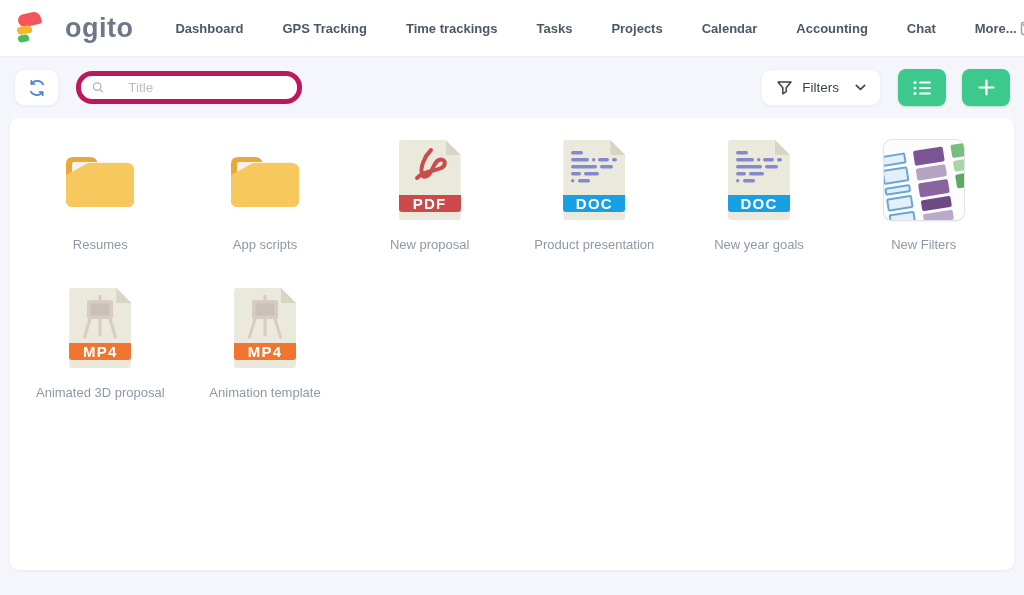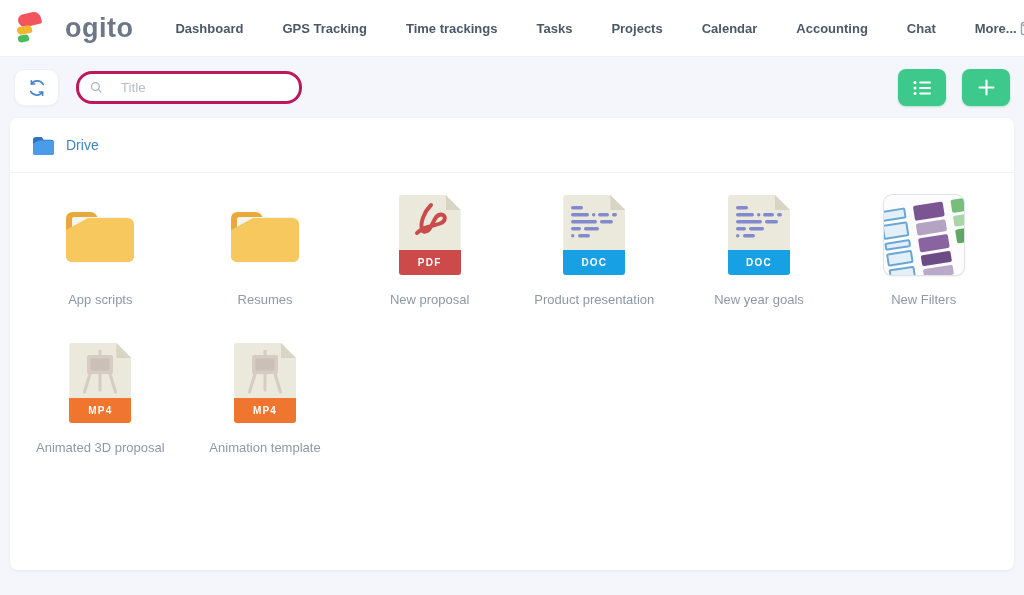--- a/index.html
+++ b/index.html
@@ -28,22 +28,22 @@
   .avatar { width:36px; height:36px; border-radius:50%; border:2px solid #2fc162;
             background:#fff; padding:1px; cursor:pointer; }
 
   
   .toolbar { display:flex; align-items:center; padding:12px 14px 0 14px; }
   .card-btn { background:#fff; border:1px solid #eef0f6; border-radius:10px;
               box-shadow:0 1px 2px rgba(25,39,80,.05); cursor:pointer;
               display:flex; align-items:center; justify-content:center; }
   .refresh-btn { width:45px; height:37px; }
   .search-wrap { margin-left:17px; width:226px; height:33px; background:#fff;
-                 border:3px solid #be185d; border-radius:16px; display:flex;
-                 align-items:center; padding:0 11px; gap:18px;justify-content:space-between; }
+                 border:5px solid #be185d; border-radius:16px; display:flex;
+                 align-items:center; padding:0 11px; gap:24px;justify-content:space-between; }
   .search-wrap input { border:none; outline:none; width:100%; font-size:13.5px; color:#45505e;
                        font-family:inherit; background:transparent; }
   .search-wrap input::placeholder { color:#b7bec9; }
   .toolbar-spacer { flex:1; }
   .filters-btn { height:37px; padding:0 14px; gap:9px; }
   .filters-label { font-size:13.5px; color:#39424f; font-weight:500; }
   .filters-btn .chev { margin-left:7px; }
   .green-btn { width:48px; height:37px; border:none; border-radius:8px; background:#3cc98b;
                display:flex; align-items:center; justify-content:center; cursor:pointer;
                box-shadow:0 1px 2px rgba(46,170,110,.3); }
@@ -62,22 +62,22 @@
   .icon-box { height:92px; display:flex; align-items:center; justify-content:center; }
   .card-label { margin-top:11px; font-size:13px; color:#8f98a6; text-align:center; max-width:152px; }
 
   
   .page { position:relative; width:62px; height:80px; }
   .page-bg { position:absolute; inset:0; background:#ebe8dc; border-radius:3px;
              clip-path:polygon(0 0, calc(100% - 15px) 0, 100% 15px, 100% 100%, 0 100%); }
   .fold { position:absolute; top:0; right:0; width:15px; height:15px; background:#d9d5c5;
           clip-path:polygon(0 0, 100% 100%, 0 100%); }
   .art { position:absolute; top:6px; left:0; right:0; display:flex; justify-content:center; }
-  .badge { position:absolute; left:0; right:0; bottom:0; height:25px; border-radius:0 0 3px 3px;
-           color:#fff; font-weight:700; font-size:10px; letter-spacing:1.2px;
+  .badge { position:absolute; left:0; right:0; bottom:8px; height:17px; border-radius:0 0 3px 3px;
+           color:#fff; font-weight:700; font-size:15px; letter-spacing:1.2px;
            display:flex; align-items:center; justify-content:center; }
   .badge-pdf { background:#cc4a4a; }
   .badge-doc { background:#18a0e4; }
   .badge-mp4 { background:#f0752e; }
 
   
   .thumb { width:82px; height:82px; border-radius:9px; background:#fcfcfd; border:1px solid #e2e3e8;
            overflow:hidden; position:relative; box-shadow:0 1px 2px rgba(0,0,0,.06); }
   .sheet { position:absolute; left:-8px; top:0; width:120px; height:110px;
            transform:rotate(-9deg); display:flex; gap:8px; padding:8px 0 0 10px; }
@@ -158,70 +158,72 @@
   <div class="search-wrap">
     <svg width="15" height="15" viewBox="0 0 15 15" fill="none" stroke="#aab2bd" stroke-width="1.5">
       <circle cx="6.4" cy="6.4" r="4.6"></circle>
         <path d="M10 10 L13.4 13.4"></path>
     </svg>
     <input type="text" placeholder="Title" style="">
   </div>
 
   <div class="toolbar-spacer"></div>
 
+  <button class="card-btn filters-btn">
+    <svg width="17" height="17" viewBox="0 0 17 17" fill="none" stroke="#3a4350" stroke-width="1.5" stroke-linejoin="round">
+      <path d="M2 3 H15 L10.2 8.8 V12.6 L6.8 14.8 V8.8 Z"></path>
+    </svg>
+    <span class="filters-label">Filters</span>
+    <svg class="chev" width="11" height="7" viewBox="0 0 11 7" fill="none" stroke="#3a4350" stroke-width="1.6" stroke-linecap="round">
+      <path d="M1.3 1.3 L5.5 5.3 L9.7 1.3"></path>
+    </svg>
+  </button>
 
   <button class="green-btn">
     <svg width="19" height="16" viewBox="0 0 19 16" fill="#ffffff">
       <circle cx="2" cy="2.5" r="1.5"></circle>
         <rect x="6" y="1.4" width="12" height="2.2" rx="1.1"></rect>
       <circle cx="2" cy="8" r="1.5"></circle>
         <rect x="6" y="6.9" width="12" height="2.2" rx="1.1"></rect>
       <circle cx="2" cy="13.5" r="1.5"></circle>
         <rect x="6" y="12.4" width="12" height="2.2" rx="1.1"></rect>
     </svg>
   </button>
   <button class="green-btn">
     <svg width="17" height="17" viewBox="0 0 17 17" fill="none" stroke="#ffffff" stroke-width="2.1" stroke-linecap="round">
       <path d="M8.5 1.5 V15.5 M1.5 8.5 H15.5"></path>
     </svg>
   </button>
 </div>
 
 <main class="panel">
 
-  <div class="crumb-row">
-    <svg width="23" height="19" viewBox="0 0 24 20">
-      <path d="M1 17 V4 q0 -3 3 -3 h6.2 l2 3 H20 q3 0 3 3 v10 q0 3 -3 3 H4 q-3 0 -3 -3 z" fill="#2f74bf"></path>
-      <path d="M1 17 V8.2 l6.4 -3.4 H20 q3 0 3 3 V17 q0 3 -3 3 H4 q-3 0 -3 -3 z" fill="#4b9ce8"></path>
-    </svg>
-    <span class="crumb-label">Drive</span>
-  </div>
 
   <div class="grid">
 
     <div class="card">
       <div class="icon-box">
         <svg width="74" height="60" viewBox="0 0 74 60">
           <path d="M3 50 V14 q0 -7 7 -7 h17 q5 0 7 4 l2 4 h28 q7 0 7 7 v28 q0 7 -7 7 H10 q-7 0 -7 -7 z" fill="#e9a83a"></path>
           <rect x="9" y="12" width="57" height="12" rx="2" fill="#f3f4ef"></rect>
           <path d="M3 50 V25 L25 13 h39 q7 0 7 7 v30 q0 7 -7 7 H10 q-7 0 -7 -7 z" fill="#f7c85e"></path>
         </svg>
       </div>
-      <div class="card-label">App scripts</div>
+      <div class="card-label">Resumes</div>
     </div>
 
     <div class="card">
       <div class="icon-box">
         <svg width="74" height="60" viewBox="0 0 74 60">
           <path d="M3 50 V14 q0 -7 7 -7 h17 q5 0 7 4 l2 4 h28 q7 0 7 7 v28 q0 7 -7 7 H10 q-7 0 -7 -7 z" fill="#e9a83a"></path>
           <rect x="9" y="12" width="57" height="12" rx="2" fill="#f3f4ef"></rect>
           <path d="M3 50 V25 L25 13 h39 q7 0 7 7 v30 q0 7 -7 7 H10 q-7 0 -7 -7 z" fill="#f7c85e"></path>
         </svg>
       </div>
-      <div class="card-label">Resumes</div>
+      <div class="card-label">App scripts</div>
     </div>
 
     <div class="card">
       <div class="icon-box">
         <div class="page">
           <div class="page-bg"></div>
             <div class="fold"></div>
           <div class="art">
             <svg width="40" height="42" viewBox="0 0 40 42" fill="none" stroke="#c94b4b" stroke-width="4" stroke-linecap="round">
               <path d="M21 4 C14 11 10 22 12 28 C13 32 17.5 31.5 20.5 26.5 C24 20.5 25.5 13.5 31 13.5 C36 13.5 36.5 20 30 22.5 C22.5 25.5 13 25 7 32"></path>

